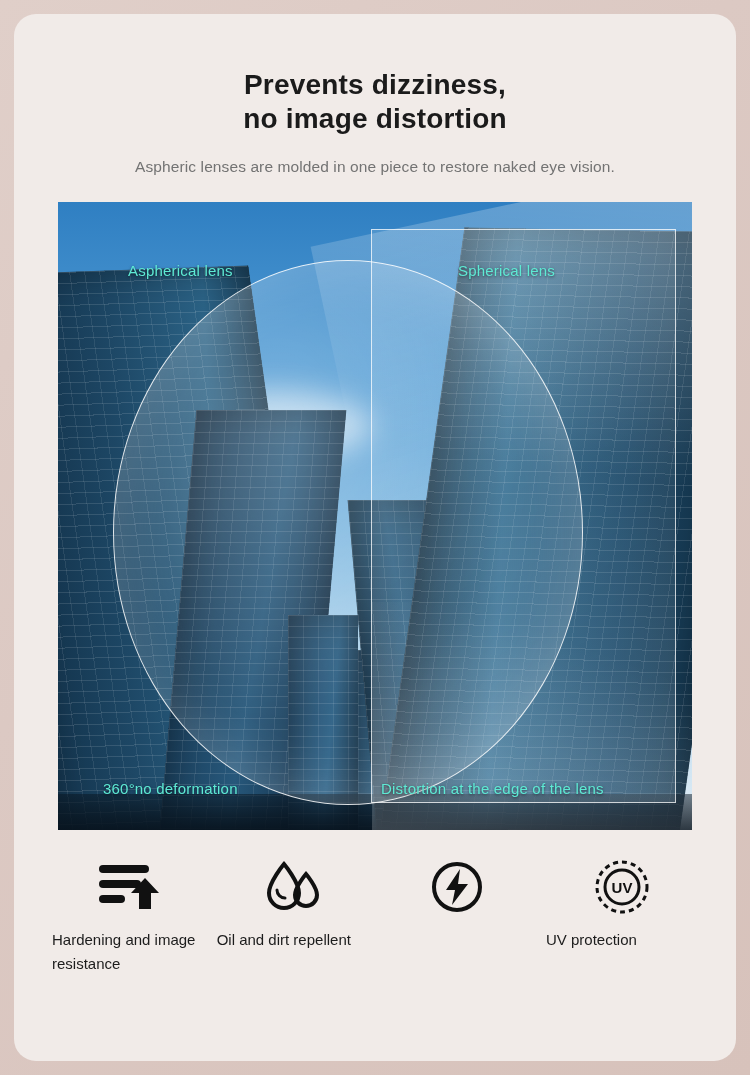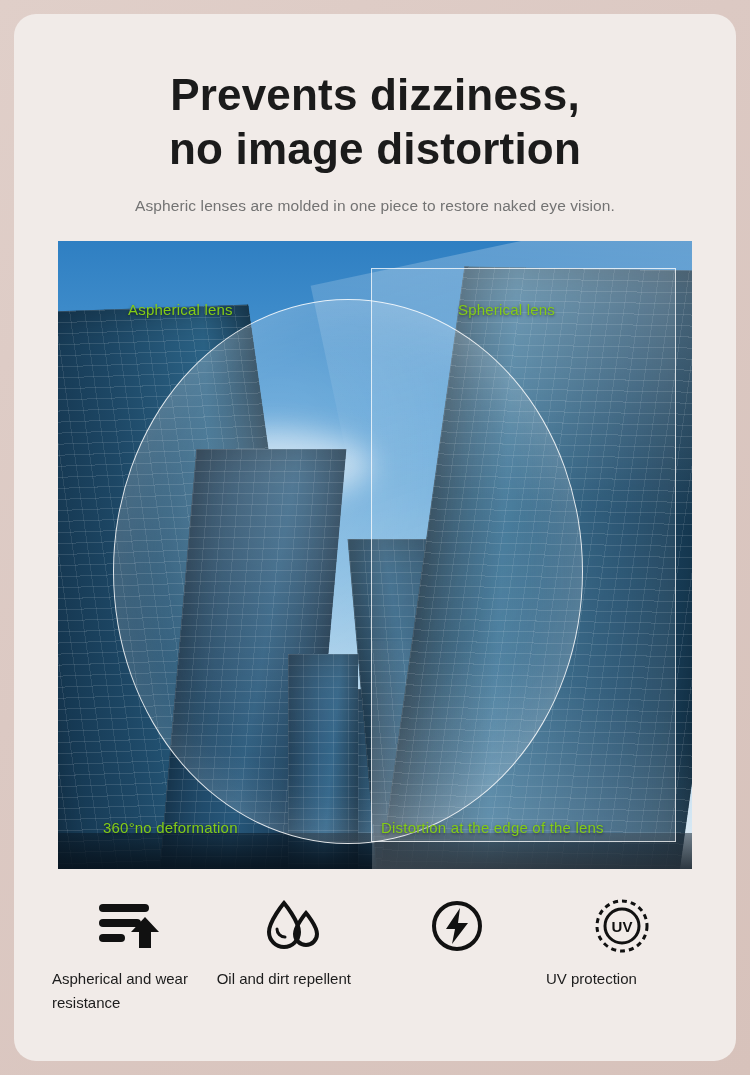--- a/index.html
+++ b/index.html
@@ -27,21 +27,21 @@
     height: 1047px;
     background: #f1ebe8;
     border-radius: 22px;
     box-sizing: border-box;
     overflow: hidden;
   }
   .headline {
     text-align: center;
     color: #1b1b1b;
     font-weight: bold;
-    font-size: 44px;
+    font-size: 28px;
     line-height: 1.22;
     letter-spacing: 0.2px;
     margin: 0;
     padding-top: 54px;
   }
   .headline .l2 {
     display: block;
   }
   .subhead {
     text-align: center;
@@ -166,21 +166,21 @@
     width: 470px; height: 545px;
     border-radius: 50%;
     border: 1.5px solid rgba(255,255,255,.85);
     box-sizing: border-box;
     background: radial-gradient(ellipse at 35% 30%, rgba(255,255,255,.22), rgba(255,255,255,.05) 55%, rgba(190,215,235,.16) 100%);
     box-shadow: inset 0 0 60px rgba(255,255,255,.18);
   }
 
   .lbl {
     position: absolute;
-    color: #84cc16;
+    color: #5eead4;
     font-size: 15px;
     letter-spacing: .2px;
     text-shadow: 0 1px 3px rgba(0,0,0,.55);
     white-space: nowrap;
   }
   .lbl-asph { left: 70px; top: 60px; }
   .lbl-sph  { left: 400px; top: 60px; }
   .lbl-asph-b { left: 45px; bottom: 33px; text-align: right; }
   .lbl-sph-b  { left: 323px; bottom: 33px; }
 
@@ -267,21 +267,21 @@
 
       <div class="feature">
         <div class="ico">
           <svg width="66" height="52" viewBox="0 0 66 52" aria-hidden="true">
             <rect x="4" y="4" width="50" height="8" rx="4" fill="#111"></rect>
             <rect x="4" y="19" width="42" height="8" rx="4" fill="#111"></rect>
             <rect x="4" y="34" width="26" height="8" rx="4" fill="#111"></rect>
             <path d="M44 48 L44 32 L36 32 L50 17 L64 32 L56 32 L56 48 Z" fill="#111"></path>
           </svg>
         </div>
-        <div class="cap">Aspherical and wear resistance</div>
+        <div class="cap">Hardening and image resistance</div>
       </div>
 
       <div class="feature">
         <div class="ico">
           <svg width="58" height="54" viewBox="0 0 58 54" aria-hidden="true">
             <path d="M20 4 C20 4 5 22 5 33 a15 15 0 0 0 30 0 C35 22 20 4 20 4 Z" fill="none" stroke="#111" stroke-width="4"></path>
             <path d="M42 14 C42 14 31 27 31 35 a11 11 0 0 0 22 0 C53 27 42 14 42 14 Z" fill="none" stroke="#111" stroke-width="4"></path>
             <path d="M13 30 a8 8 0 0 0 8 8" fill="none" stroke="#111" stroke-width="3" stroke-linecap="round"></path>
           </svg>
         </div>

